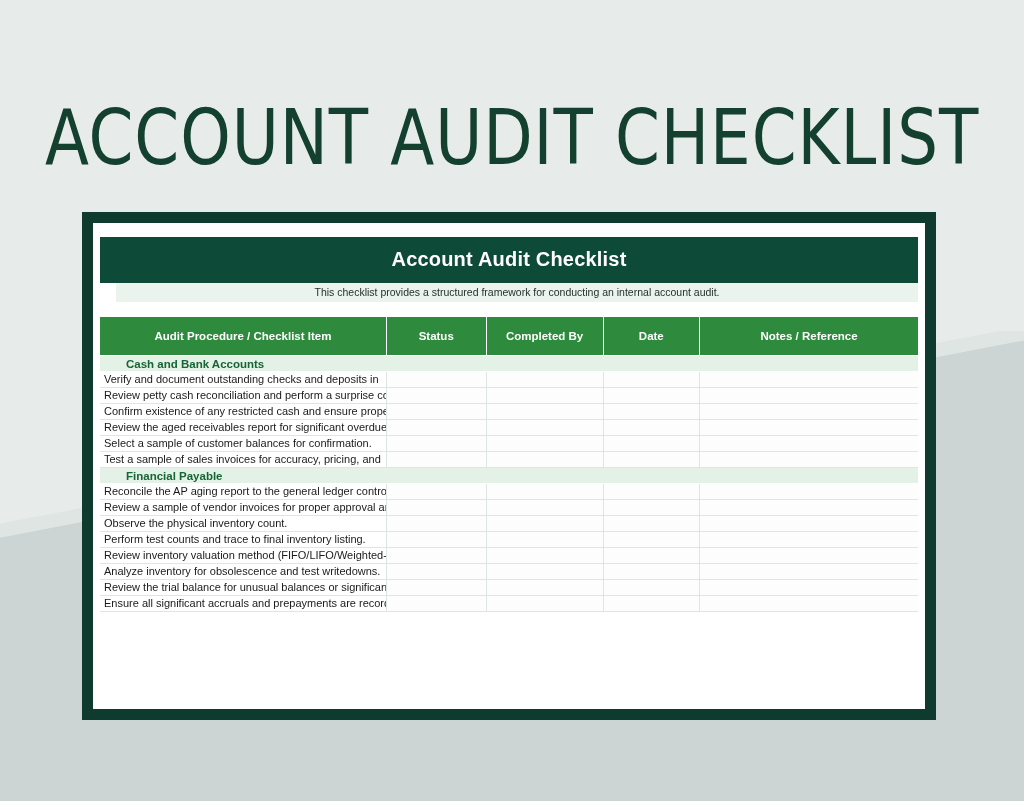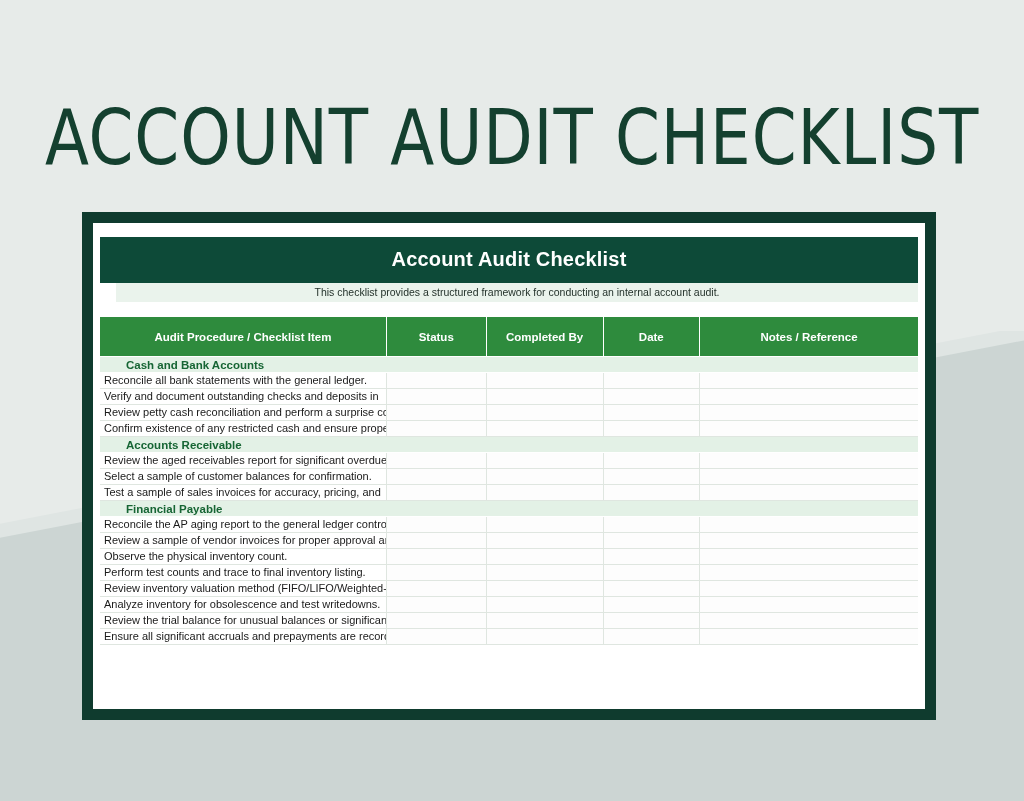--- a/index.html
+++ b/index.html
@@ -118,22 +118,22 @@
     border-collapse: collapse;
     table-layout: fixed;
     font-size: 11px;
     color: #1c1c1c;
   }
   table#checklist thead th {
     background: #2e8b3d;
     color: #ffffff;
     font-size: 11.5px;
     font-weight: bold;
-    height: 25px;
-    padding: 7px 4px;
+    height: 38px;
+    padding: 0 4px;
     text-align: center;
     border-right: 1px solid #ffffff;
     border-bottom: 1px solid #ffffff;
     white-space: nowrap;
     overflow: hidden;
   }
   table#checklist thead th:last-child { border-right: none; }
 
   col.c-proc   { width: 35.0%; }
   col.c-status { width: 12.2%; }
@@ -207,49 +207,39 @@
           <th>Completed By</th>
           <th>Date</th>
           <th>Notes / Reference</th>
         </tr>
       </thead>
       <tbody id="checklist-body">
           <tr class="section-row">
             <td colspan="5">Cash and Bank Accounts</td>
           </tr>
           <tr class="item-row">
-            <td class="proc">Reconcile all bank statements with the general ledger.</td>
-            <td></td>
-            <td></td>
-            <td></td>
-            <td></td>
-          </tr>
-          <tr class="item-row">
             <td class="proc">Verify and document outstanding checks and deposits in</td>
             <td></td>
             <td></td>
             <td></td>
             <td></td>
           </tr>
           <tr class="item-row">
             <td class="proc">Review petty cash reconciliation and perform a surprise count.</td>
             <td></td>
             <td></td>
             <td></td>
             <td></td>
           </tr>
           <tr class="item-row">
             <td class="proc">Confirm existence of any restricted cash and ensure proper</td>
             <td></td>
             <td></td>
             <td></td>
             <td></td>
-          </tr>
-          <tr class="section-row">
-            <td colspan="5">Accounts Receivable</td>
           </tr>
           <tr class="item-row">
             <td class="proc">Review the aged receivables report for significant overdue</td>
             <td></td>
             <td></td>
             <td></td>
             <td></td>
           </tr>
           <tr class="item-row">
             <td class="proc">Select a sample of customer balances for confirmation.</td>

